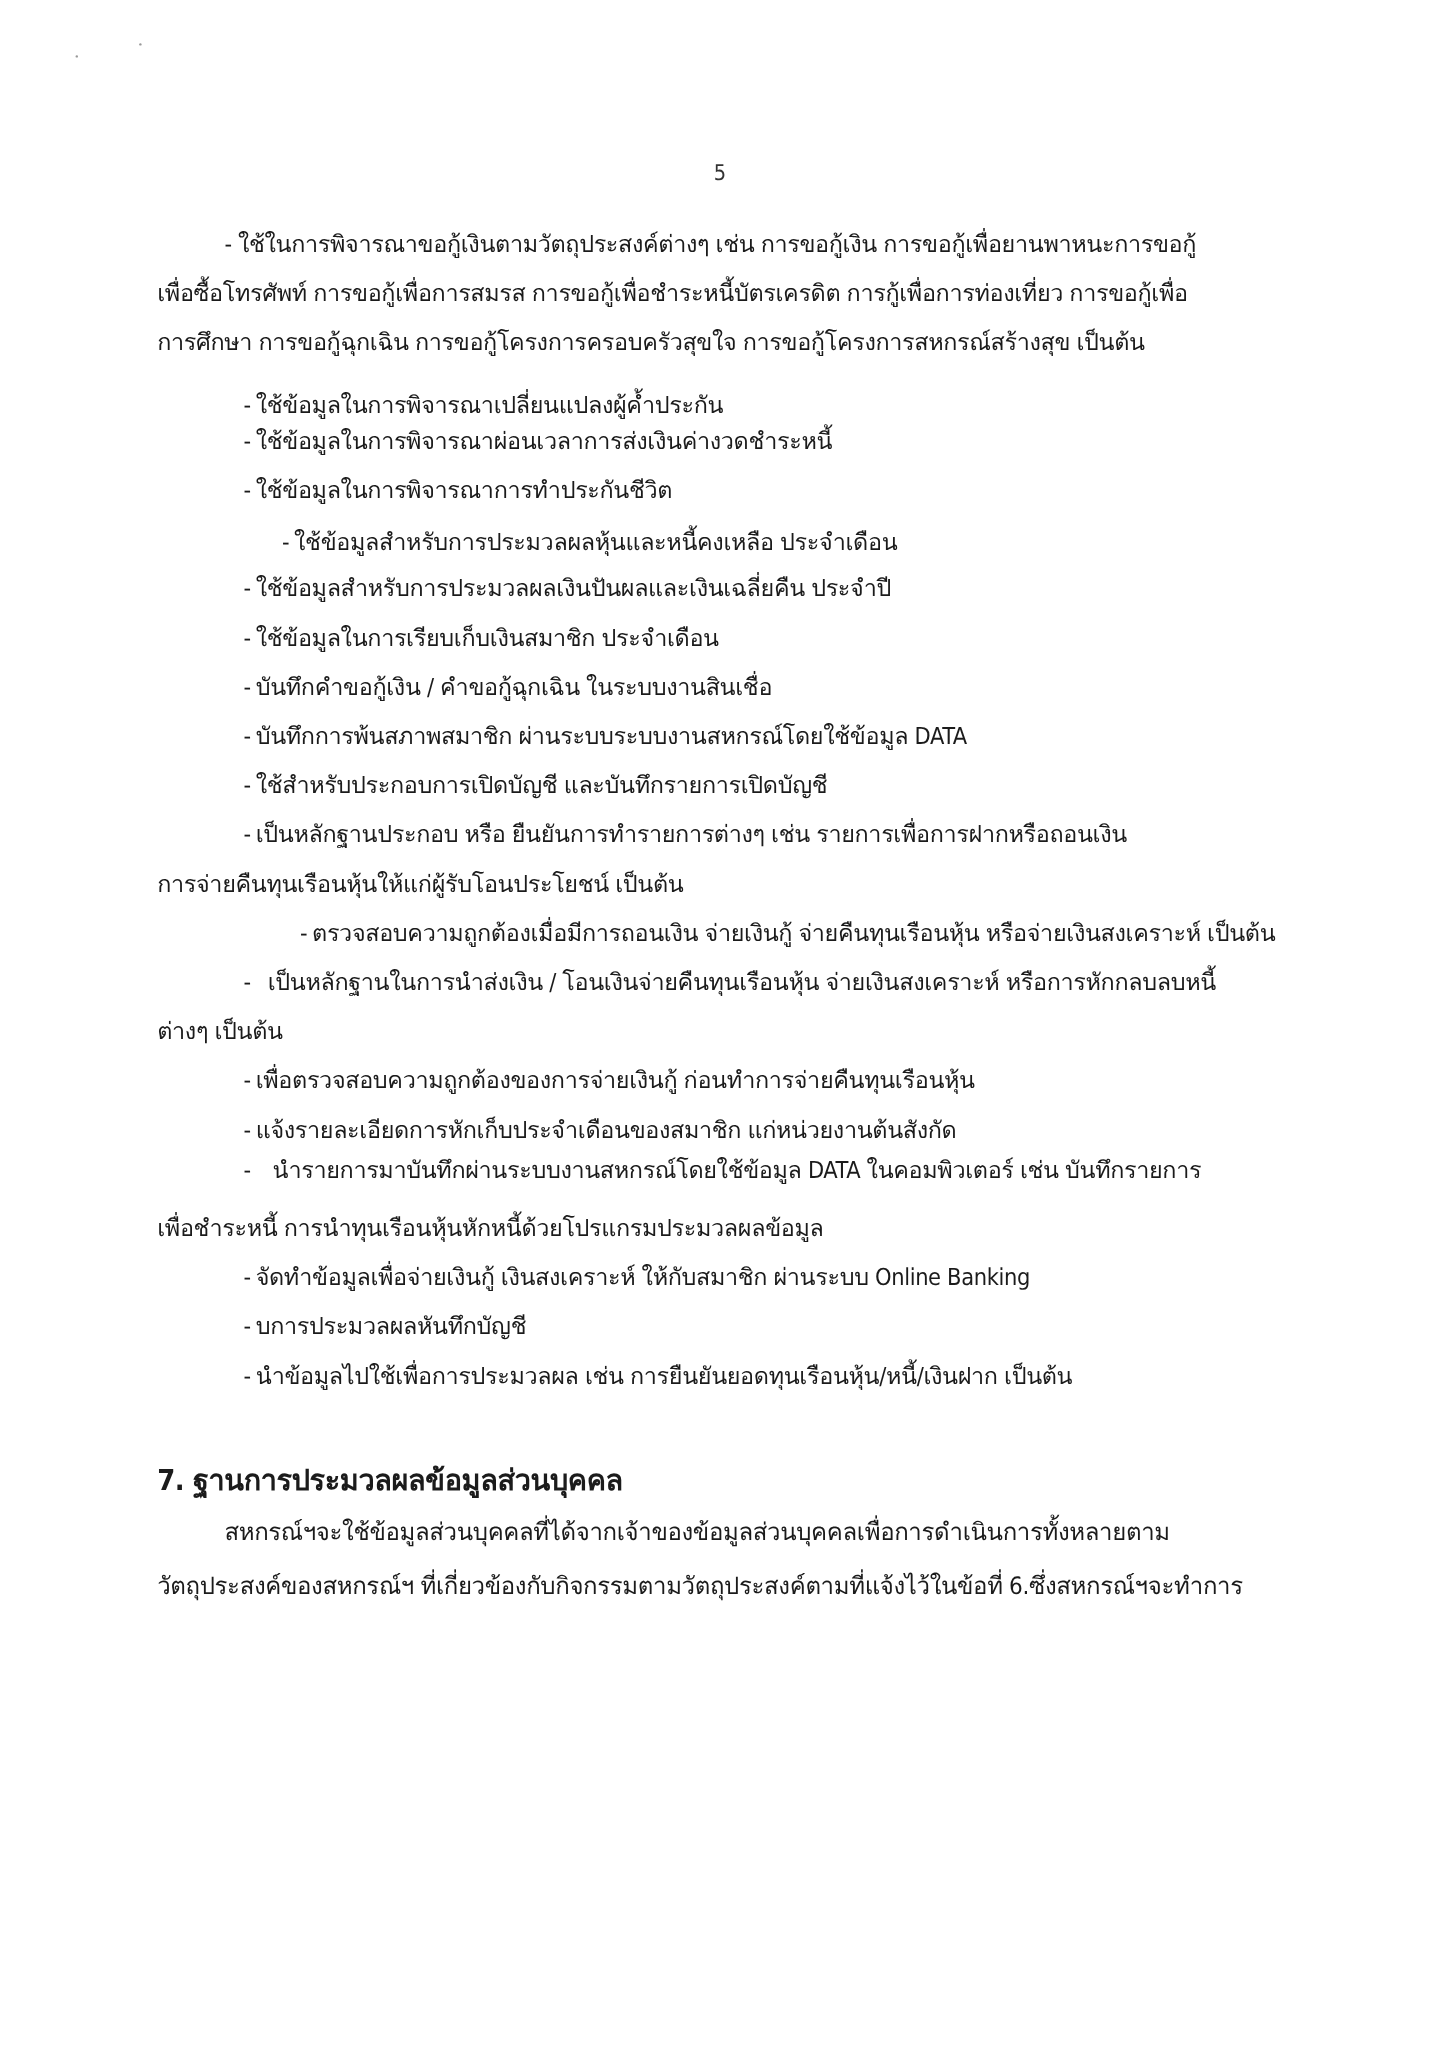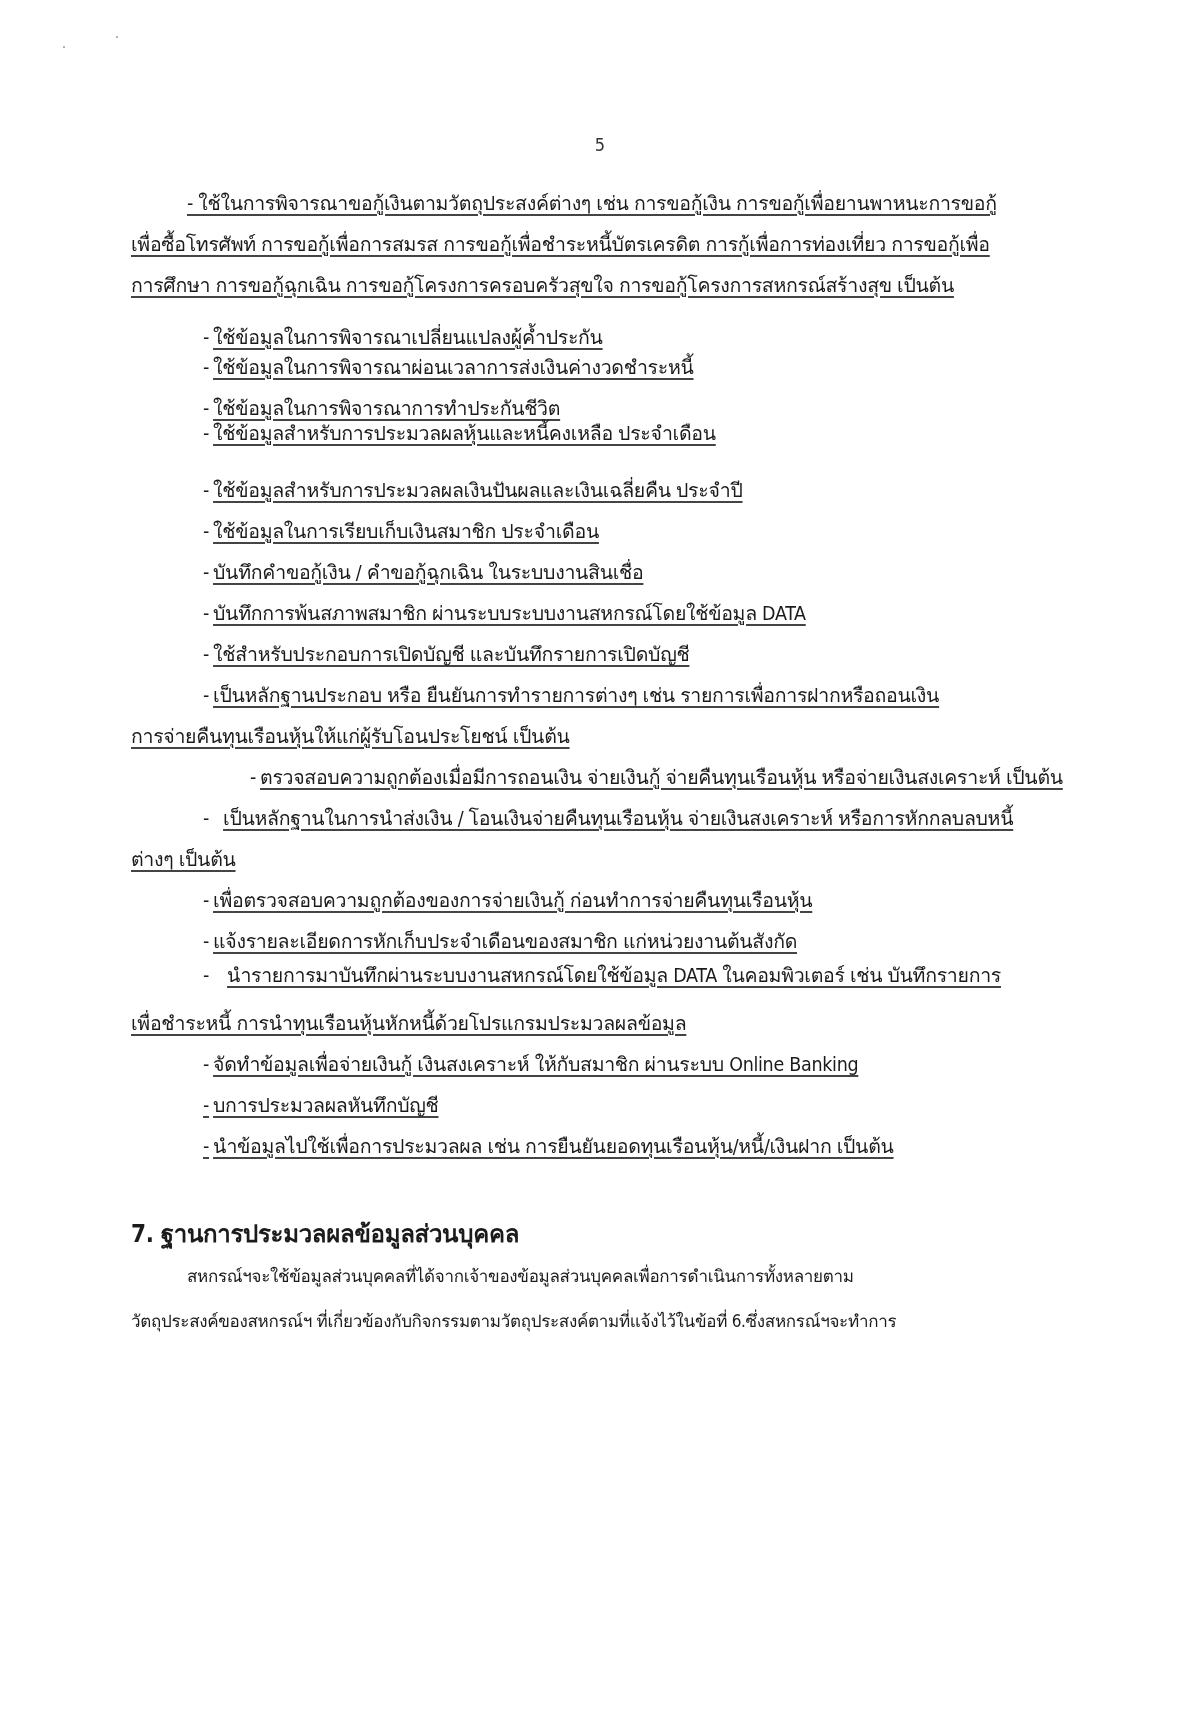--- a/index.html
+++ b/index.html
@@ -11,44 +11,44 @@
   .page-number {
     position: absolute; top: 134px; left: 0; width: 1200px; text-align: center;
     font-size: 18px; color: #333;
   }
   .content { position: absolute; left: 131px; top: 190px; width: 942px; }
   .line {
     position: absolute; left: 0; white-space: nowrap;
     font-size: 19.5px; line-height: 28px; letter-spacing: -0.3px;
   }
   .line.indent { left: 72px; }
-  .u { text-decoration: underline; text-decoration-thickness: 1.5px; text-underline-offset: 4px; text-decoration-color: #444; }
+  .u { text-decoration-thickness: 1.5px; text-underline-offset: 4px; text-decoration-color: #444; }
   .dash { margin-right: 4px; }
   .heading { font-weight: bold; font-size: 24px; }
-  .para { font-size: 17px; }
+  .para { font-size: 20px; }
   .speck { position: absolute; width: 2px; height: 2px; background: #999; border-radius: 1px; }
 </style>
 </head>
 <body>
 
 <div class="speck" style="left:63px;top:46px;"></div>
 <div class="speck" style="left:116px;top:36px;"></div>
 
 <div class="page-number">5</div>
 
 <div class="content">
 
   <div class="line indent u" style="top:0px; left:56px;">-  ใช้ในการพิจารณาขอกู้เงินตามวัตถุประสงค์ต่างๆ เช่น การขอกู้เงิน การขอกู้เพื่อยานพาหนะการขอกู้</div>
   <div class="line u" style="top:41px;">เพื่อซื้อโทรศัพท์ การขอกู้เพื่อการสมรส การขอกู้เพื่อชำระหนี้บัตรเครดิต การกู้เพื่อการท่องเที่ยว การขอกู้เพื่อ</div>
   <div class="line u" style="top:82px;">การศึกษา การขอกู้ฉุกเฉิน การขอกู้โครงการครอบครัวสุขใจ การขอกู้โครงการสหกรณ์สร้างสุข เป็นต้น</div>
 
   <div class="line indent" style="top:134px;"><span class="dash">-</span><span class="u">ใช้ข้อมูลในการพิจารณาเปลี่ยนแปลงผู้ค้ำประกัน</span></div>
   <div class="line indent" style="top:164px;"><span class="dash">-</span><span class="u">ใช้ข้อมูลในการพิจารณาผ่อนเวลาการส่งเงินค่างวดชำระหนี้</span></div>
   <div class="line indent" style="top:205px;"><span class="dash">-</span><span class="u">ใช้ข้อมูลในการพิจารณาการทำประกันชีวิต</span></div>
-  <div class="line indent" style="top:230px;"><span class="dash">-</span><span class="u">ใช้ข้อมูลสำหรับการประมวลผลหุ้นและหนี้คงเหลือ ประจำเดือน</span></div>
+  <div class="line indent" style="top:248px;margin-left:32px;"><span class="dash">-</span><span class="u">ใช้ข้อมูลสำหรับการประมวลผลหุ้นและหนี้คงเหลือ ประจำเดือน</span></div>
   <div class="line indent" style="top:287px;"><span class="dash">-</span><span class="u">ใช้ข้อมูลสำหรับการประมวลผลเงินปันผลและเงินเฉลี่ยคืน ประจำปี</span></div>
   <div class="line indent" style="top:328px;"><span class="dash">-</span><span class="u">ใช้ข้อมูลในการเรียบเก็บเงินสมาชิก ประจำเดือน</span></div>
   <div class="line indent" style="top:369px;"><span class="dash">-</span><span class="u">บันทึกคำขอกู้เงิน / คำขอกู้ฉุกเฉิน ในระบบงานสินเชื่อ</span></div>
   <div class="line indent" style="top:410px;"><span class="dash">-</span><span class="u">บันทึกการพ้นสภาพสมาชิก ผ่านระบบระบบงานสหกรณ์โดยใช้ข้อมูล DATA</span></div>
   <div class="line indent" style="top:451px;"><span class="dash">-</span><span class="u">ใช้สำหรับประกอบการเปิดบัญชี และบันทึกรายการเปิดบัญชี</span></div>
 
   <div class="line indent" style="top:492px;"><span class="dash">-</span><span class="u">เป็นหลักฐานประกอบ หรือ ยืนยันการทำรายการต่างๆ เช่น รายการเพื่อการฝากหรือถอนเงิน</span></div>
   <div class="line u" style="top:533px;">การจ่ายคืนทุนเรือนหุ้นให้แก่ผู้รับโอนประโยชน์ เป็นต้น</div>
 
   <div class="line indent" style="top:574px;margin-left:47px;"><span class="dash">-</span><span class="u">ตรวจสอบความถูกต้องเมื่อมีการถอนเงิน จ่ายเงินกู้ จ่ายคืนทุนเรือนหุ้น หรือจ่ายเงินสงเคราะห์ เป็นต้น</span></div>

